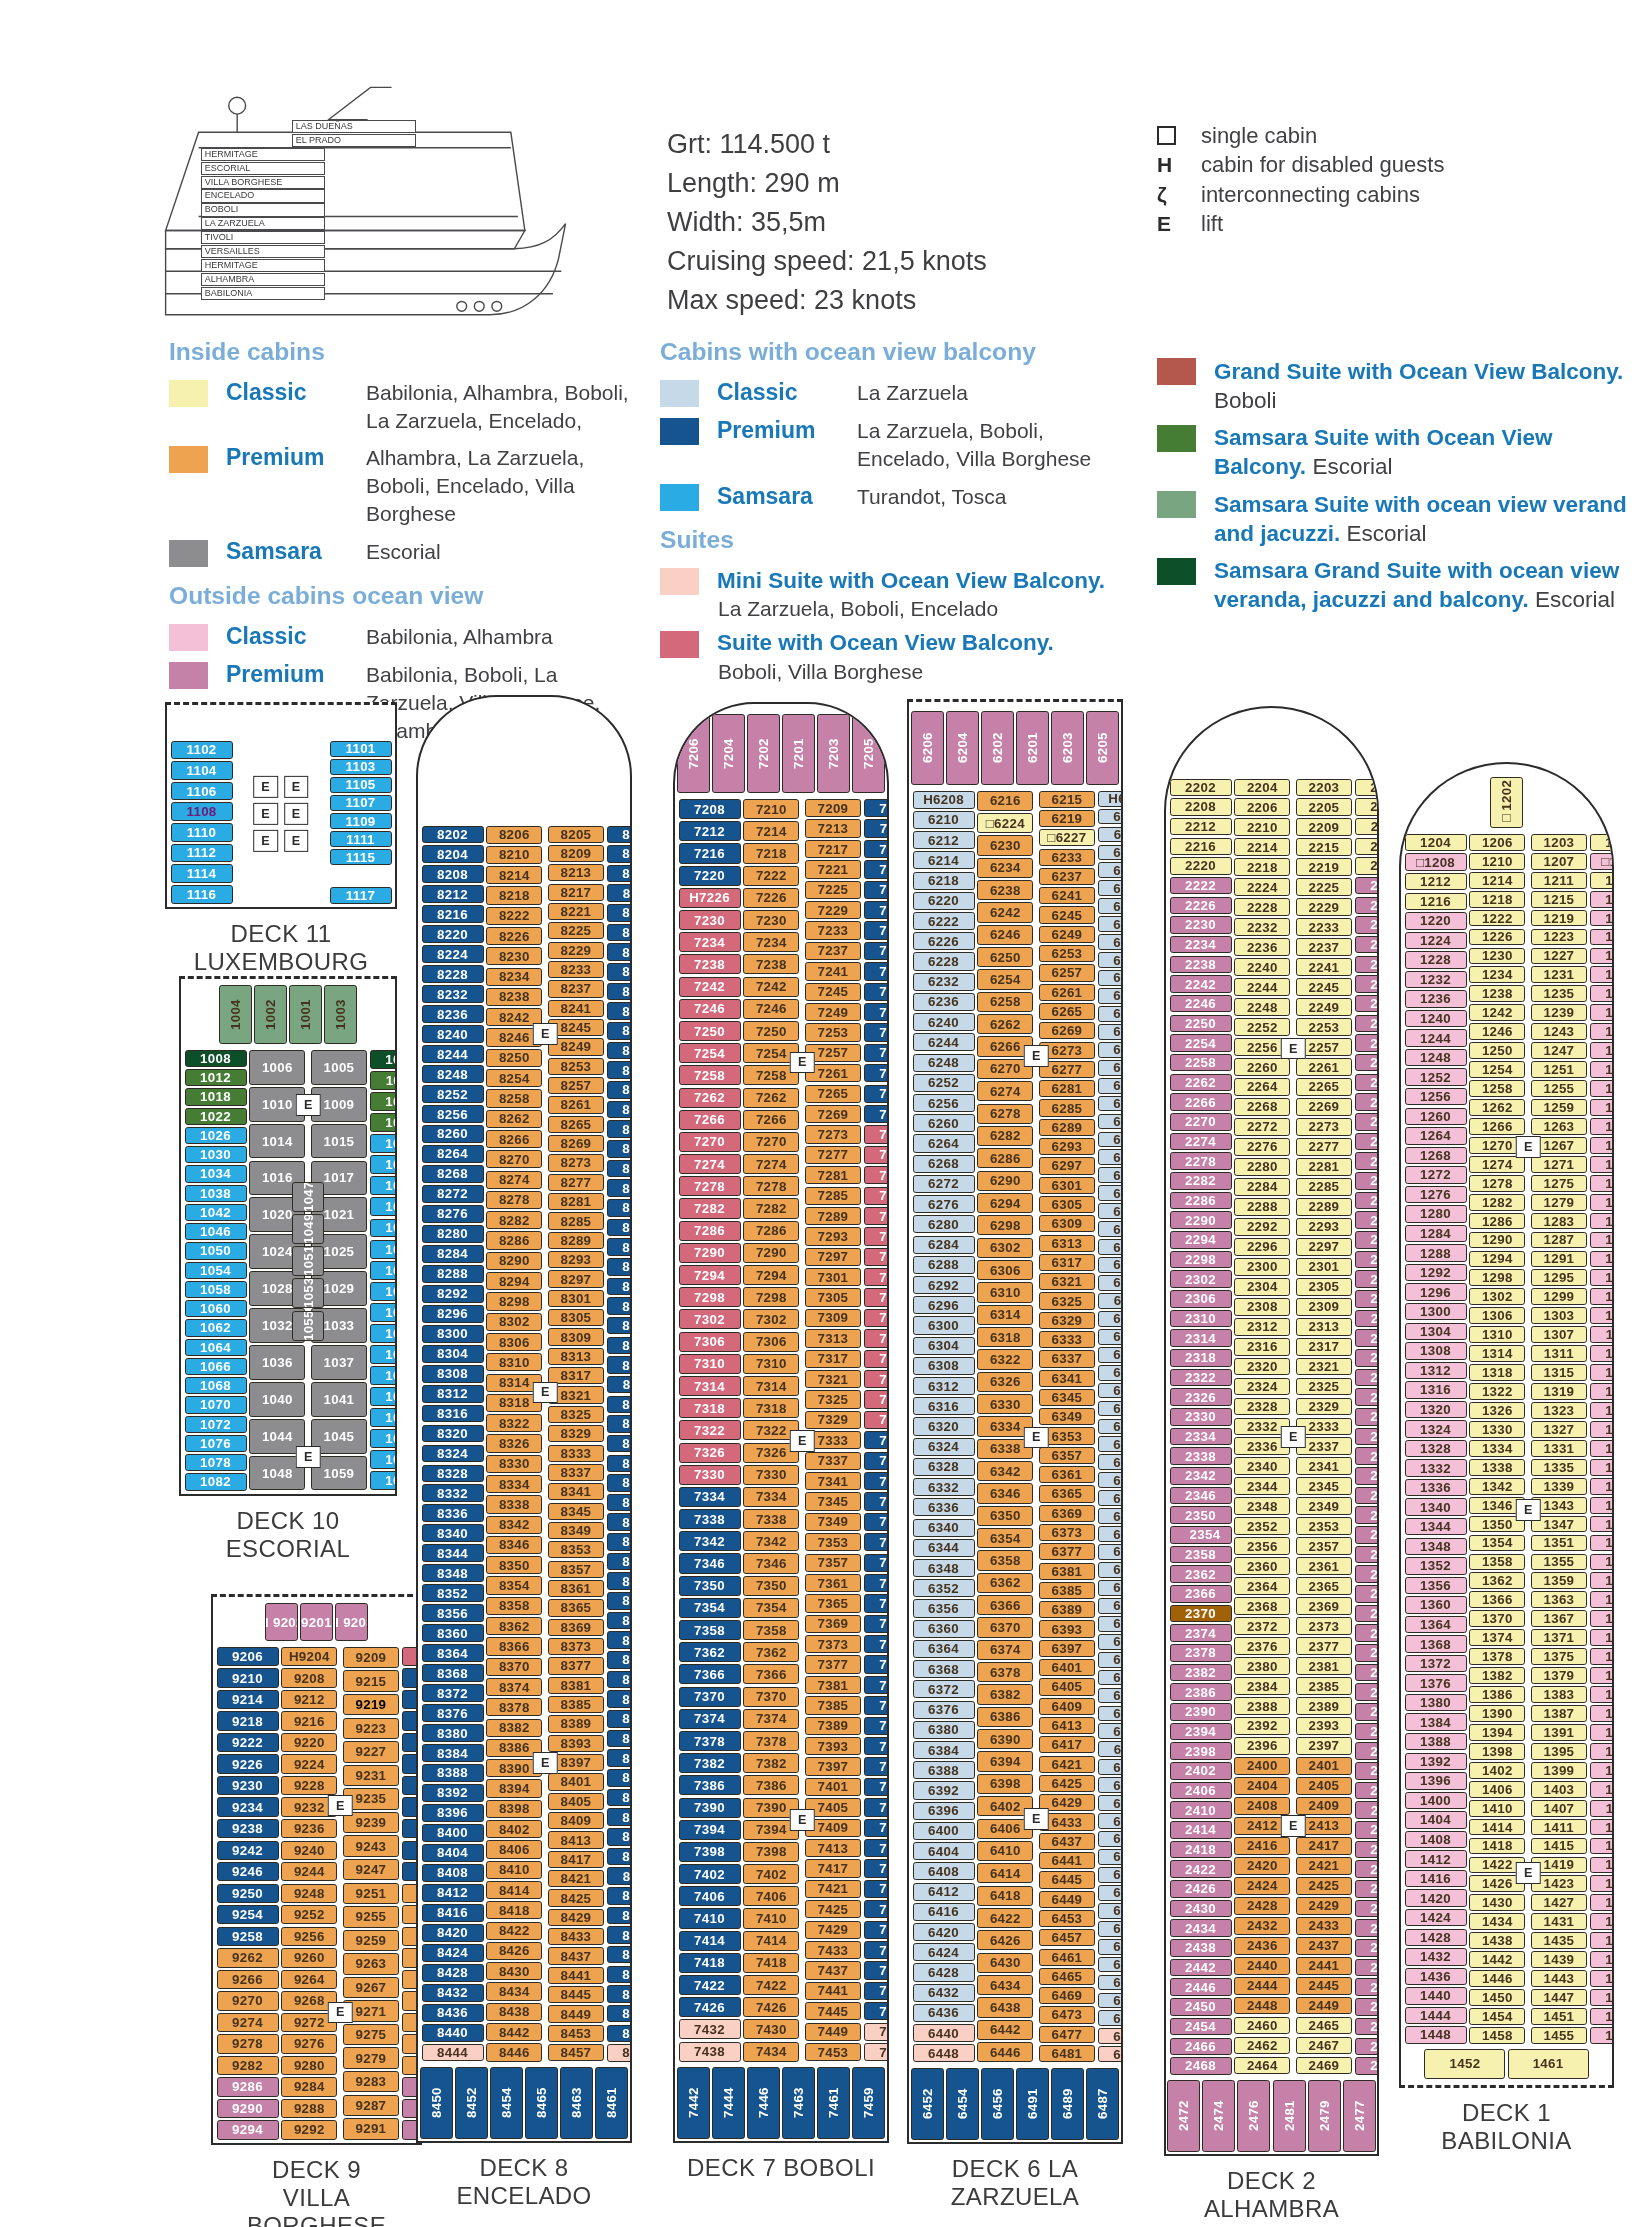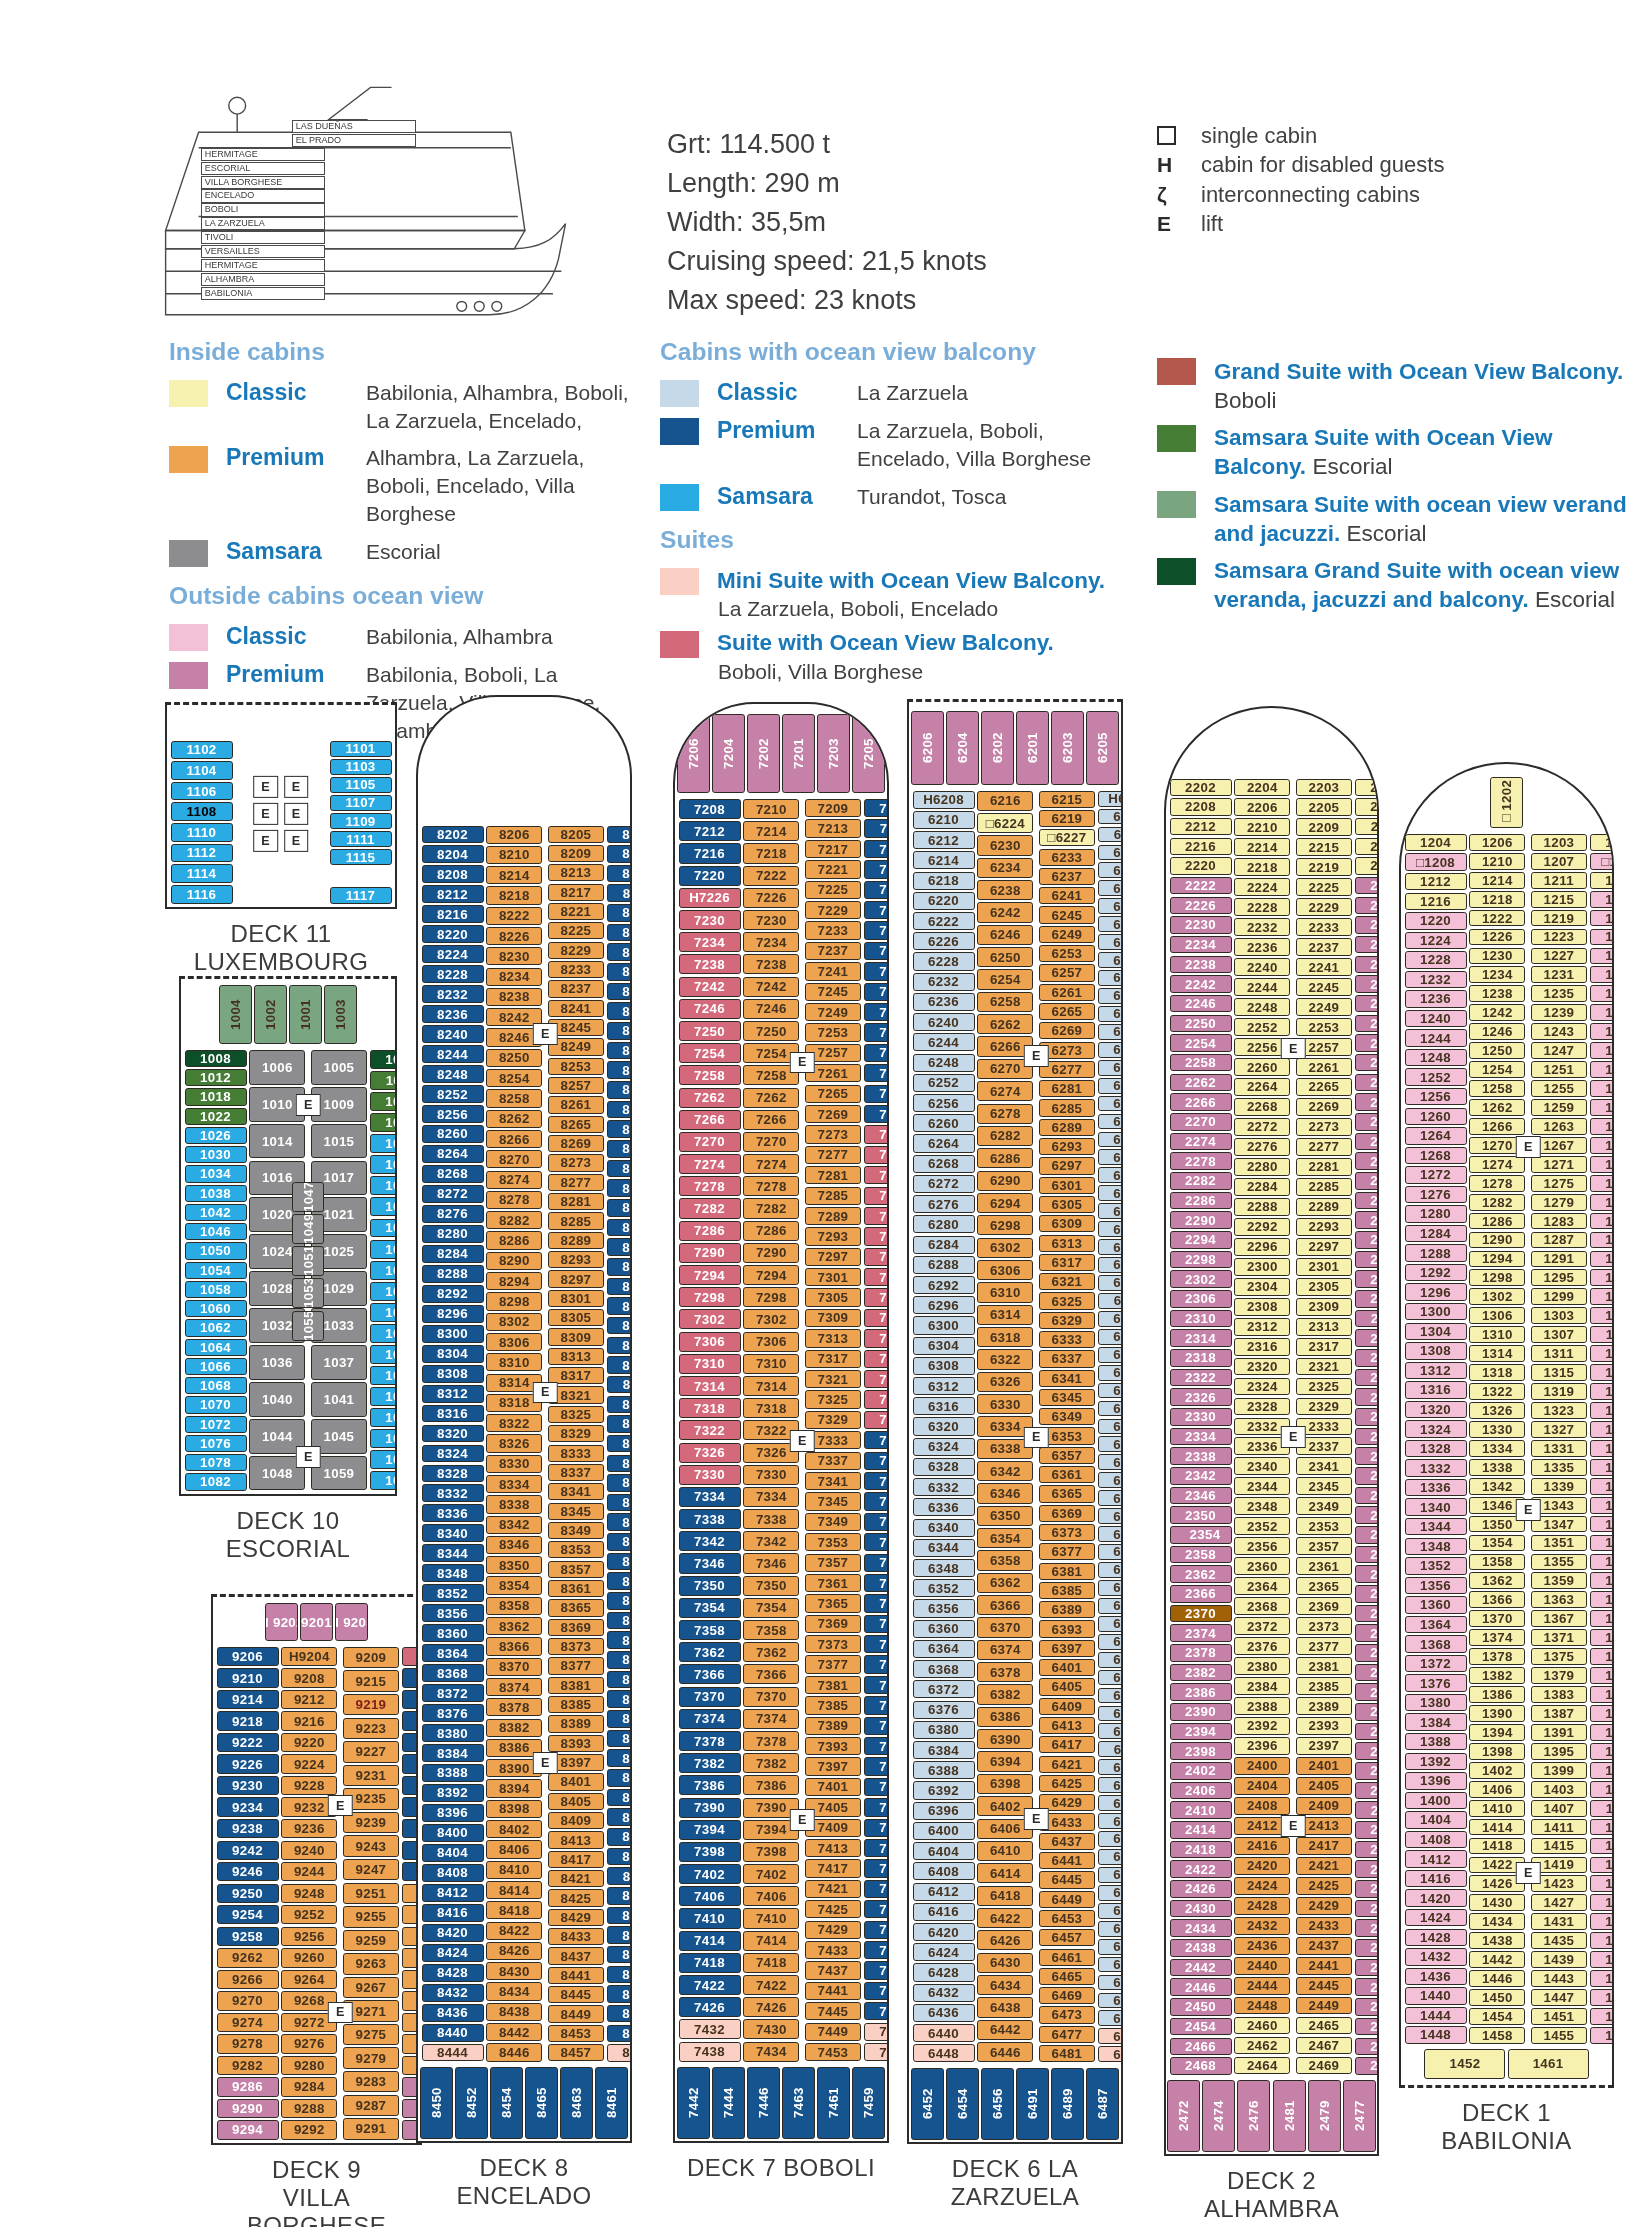--- a/index.html
+++ b/index.html
@@ -226,21 +226,21 @@
 
   <div id="decks">
       <div class="deckwrap bow-flat dash-top" style="left: 165px; top: 702px; width: 232px;">
         <div class="deckbox" style="height: 207px;">
           <div style="flex: 0 0 auto; height: 32px;"></div>
           <div class="cols">
             <div class="col outer">
               <div class="cab" style="background: rgb(42, 171, 228); color: rgb(255, 255, 255);">1102</div>
               <div class="cab" style="background: rgb(42, 171, 228); color: rgb(255, 255, 255);">1104</div>
               <div class="cab" style="background: rgb(42, 171, 228); color: rgb(255, 255, 255);">1106</div>
-              <div class="cab" style="background: rgb(42, 171, 228); color: #000000;">1108</div>
+              <div class="cab" style="background: rgb(42, 171, 228); color: #701a75;">1108</div>
               <div class="cab" style="background: rgb(42, 171, 228); color: rgb(255, 255, 255);">1110</div>
               <div class="cab" style="background: rgb(42, 171, 228); color: rgb(255, 255, 255);">1112</div>
               <div class="cab" style="background: rgb(42, 171, 228); color: rgb(255, 255, 255);">1114</div>
               <div class="cab" style="background: rgb(42, 171, 228); color: rgb(255, 255, 255);">1116</div>
             </div>
             <div class="centercol">
               <div class="liftgrid">
                 <div class="lift">E</div>
                 <div class="lift">E</div>
                 <div class="lift">E</div>
@@ -421,21 +421,21 @@
               <div class="cab" style="background: rgb(237, 163, 79); color: rgb(70, 51, 31);">9288</div>
               <div class="cab" style="background: rgb(237, 163, 79); color: rgb(70, 51, 31);">9292</div>
             </div>
             <div class="centercol">
               <div class="lift" style="top: 30%;">E</div>
               <div class="lift" style="top: 72%;">E</div>
             </div>
             <div class="col inner">
               <div class="cab" style="background: rgb(237, 163, 79); color: rgb(70, 51, 31);">9209</div>
               <div class="cab" style="background: rgb(237, 163, 79); color: rgb(70, 51, 31);">9215</div>
-              <div class="cab" style="background: rgb(237, 163, 79); color: #7f1d1d;">9219</div>
+              <div class="cab" style="background: rgb(237, 163, 79); color: #000000;">9219</div>
               <div class="cab" style="background: rgb(237, 163, 79); color: rgb(70, 51, 31);">9223</div>
               <div class="cab" style="background: rgb(237, 163, 79); color: rgb(70, 51, 31);">9227</div>
               <div class="cab" style="background: rgb(237, 163, 79); color: rgb(70, 51, 31);">9231</div>
               <div class="cab" style="background: rgb(237, 163, 79); color: rgb(70, 51, 31);">9235</div>
               <div class="cab" style="background: rgb(237, 163, 79); color: rgb(70, 51, 31);">9239</div>
               <div class="cab" style="background: rgb(237, 163, 79); color: rgb(70, 51, 31);">9243</div>
               <div class="cab" style="background: rgb(237, 163, 79); color: rgb(70, 51, 31);">9247</div>
               <div class="cab" style="background: rgb(237, 163, 79); color: rgb(70, 51, 31);">9251</div>
               <div class="cab" style="background: rgb(237, 163, 79); color: rgb(70, 51, 31);">9255</div>
               <div class="cab" style="background: rgb(237, 163, 79); color: rgb(70, 51, 31);">9259</div>

